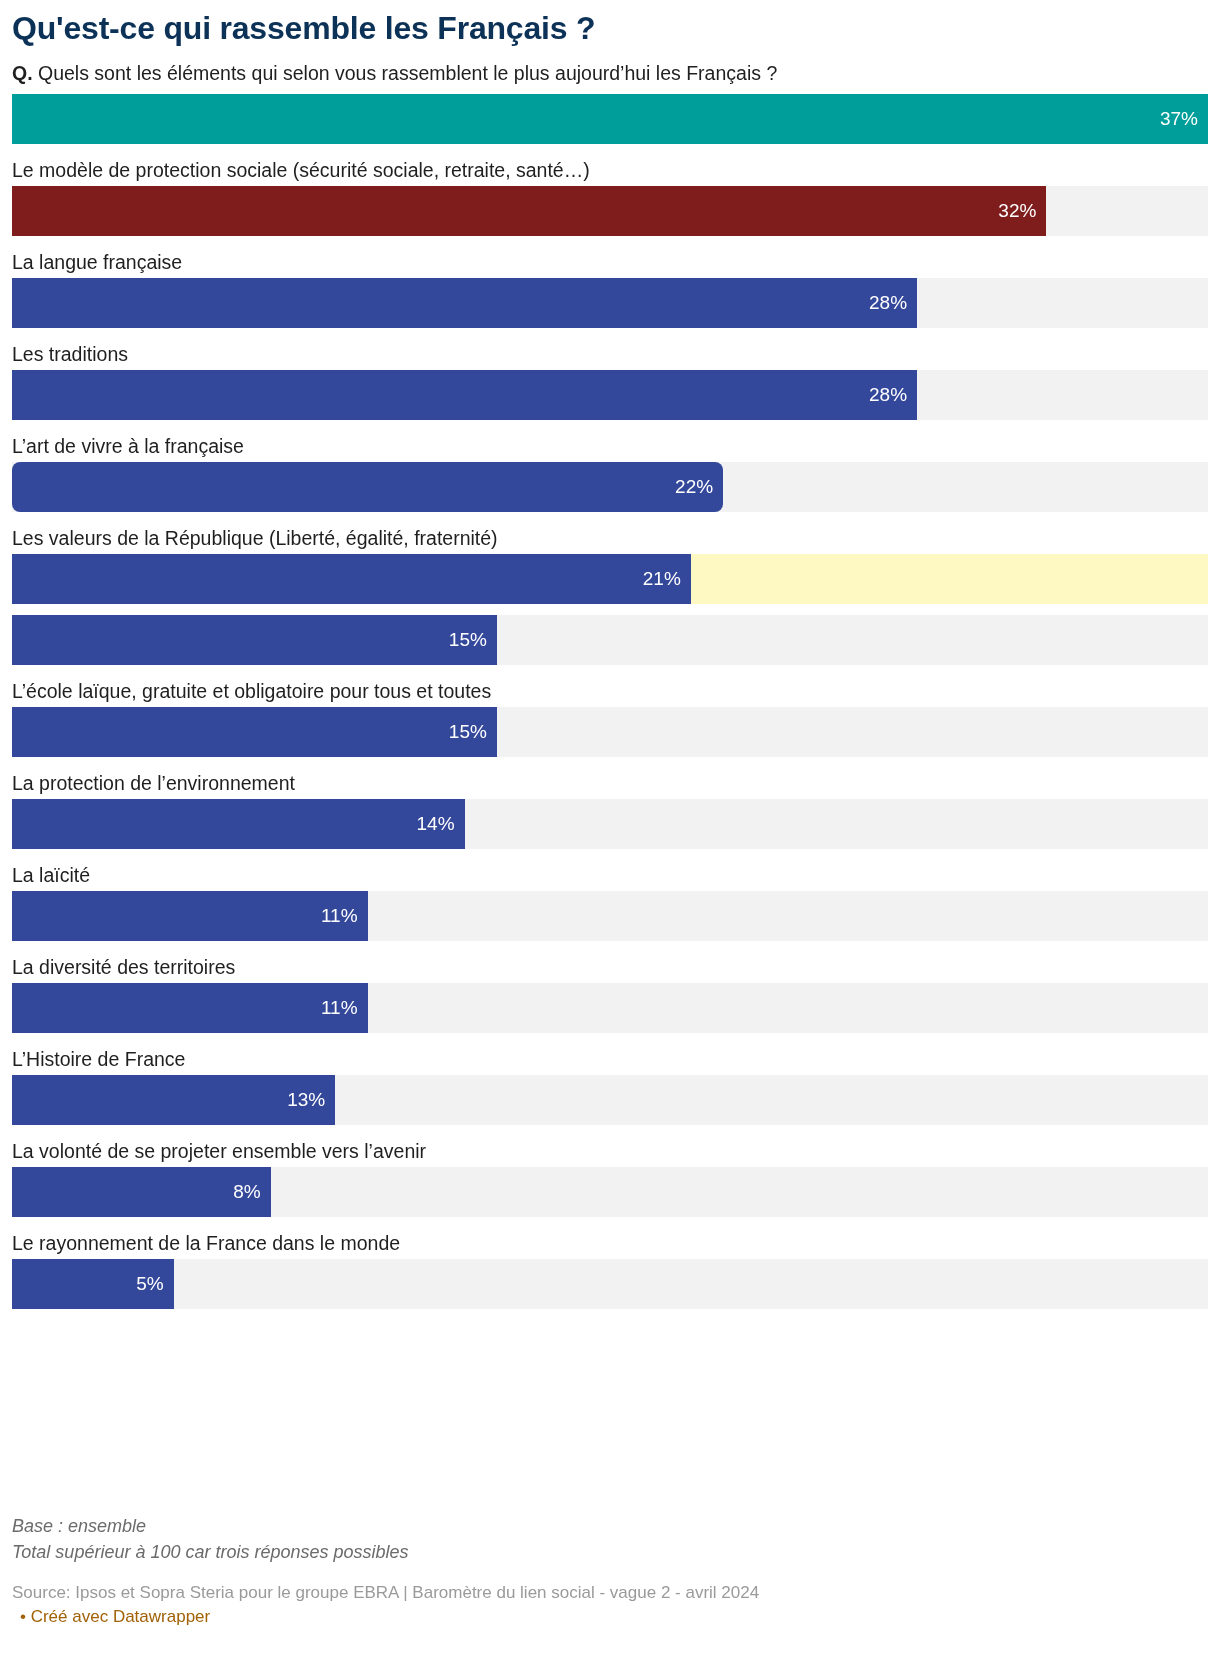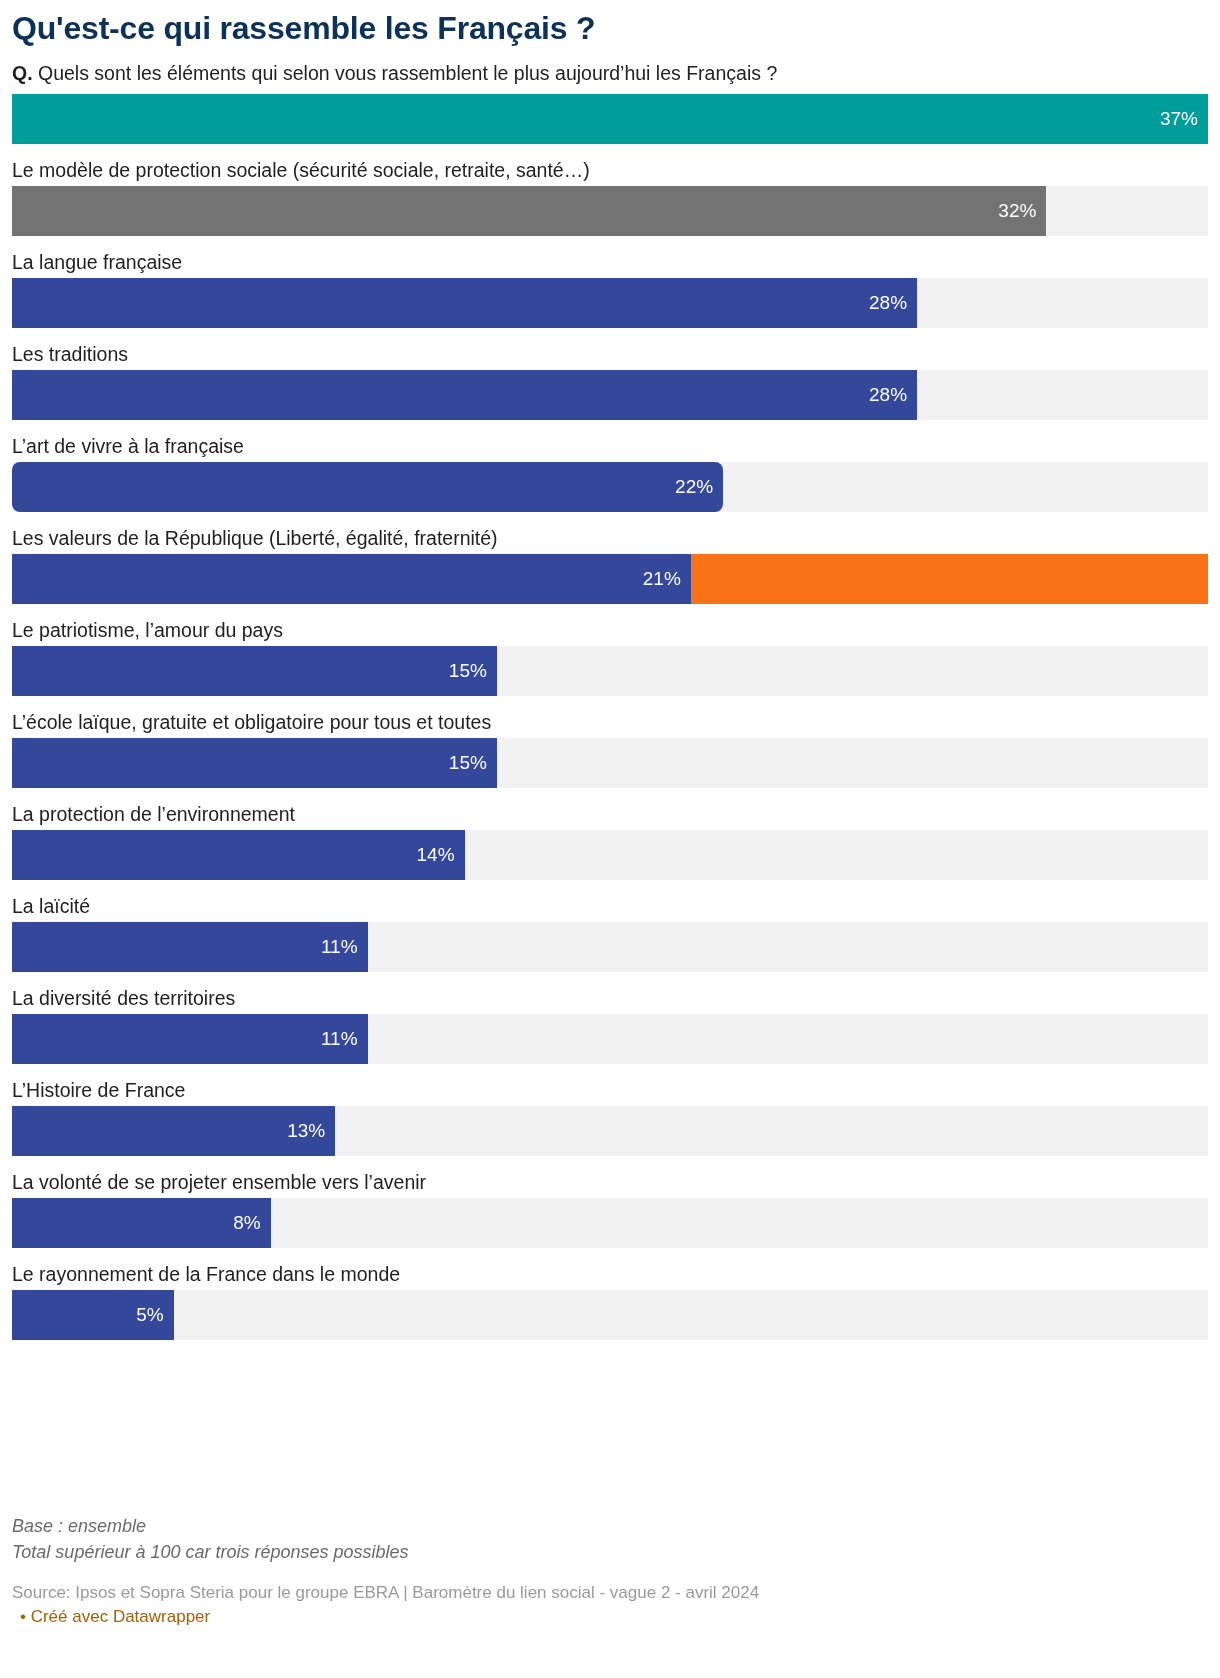--- a/index.html
+++ b/index.html
@@ -131,21 +131,21 @@
       <div class="bar-row">
         <div class="bar-track" style="background: rgb(242, 242, 242);">
           <div class="bar-fill" style="width: 100%; background: rgb(0, 158, 154);">
             <span class="bar-value">37%</span>
           </div>
         </div>
       </div>
       <div class="bar-row">
         <div class="bar-label">Le modèle de protection sociale (sécurité sociale, retraite, santé…)</div>
         <div class="bar-track" style="background: rgb(242, 242, 242);">
-          <div class="bar-fill" style="width: 86.4865%; background: #737373;">
+          <div class="bar-fill" style="width: 86.4865%; background: #7f1d1d;">
             <span class="bar-value">32%</span>
           </div>
         </div>
       </div>
       <div class="bar-row">
         <div class="bar-label">La langue française</div>
         <div class="bar-track" style="background: rgb(242, 242, 242);">
           <div class="bar-fill" style="width: 75.6757%; background: rgb(51, 71, 155);">
             <span class="bar-value">28%</span>
           </div>
@@ -162,28 +162,27 @@
       <div class="bar-row">
         <div class="bar-label">L’art de vivre à la française</div>
         <div class="bar-track" style="background: rgb(242, 242, 242);">
           <div class="bar-fill" style="width: 59.4595%; background: rgb(51, 71, 155); border-radius: 8px;">
             <span class="bar-value">22%</span>
           </div>
         </div>
       </div>
       <div class="bar-row">
         <div class="bar-label">Les valeurs de la République (Liberté, égalité, fraternité)</div>
-        <div class="bar-track" style="background: #f97316;">
+        <div class="bar-track" style="background: #fef9c3;">
           <div class="bar-fill" style="width: 56.7568%; background: rgb(51, 71, 155);">
             <span class="bar-value">21%</span>
           </div>
         </div>
       </div>
       <div class="bar-row">
-        <div class="bar-label">Le patriotisme, l’amour du pays</div>
         <div class="bar-track" style="background: rgb(242, 242, 242);">
           <div class="bar-fill" style="width: 40.5405%; background: rgb(51, 71, 155);">
             <span class="bar-value">15%</span>
           </div>
         </div>
       </div>
       <div class="bar-row">
         <div class="bar-label">L’école laïque, gratuite et obligatoire pour tous et toutes</div>
         <div class="bar-track" style="background: rgb(242, 242, 242);">
           <div class="bar-fill" style="width: 40.5405%; background: rgb(51, 71, 155);">

